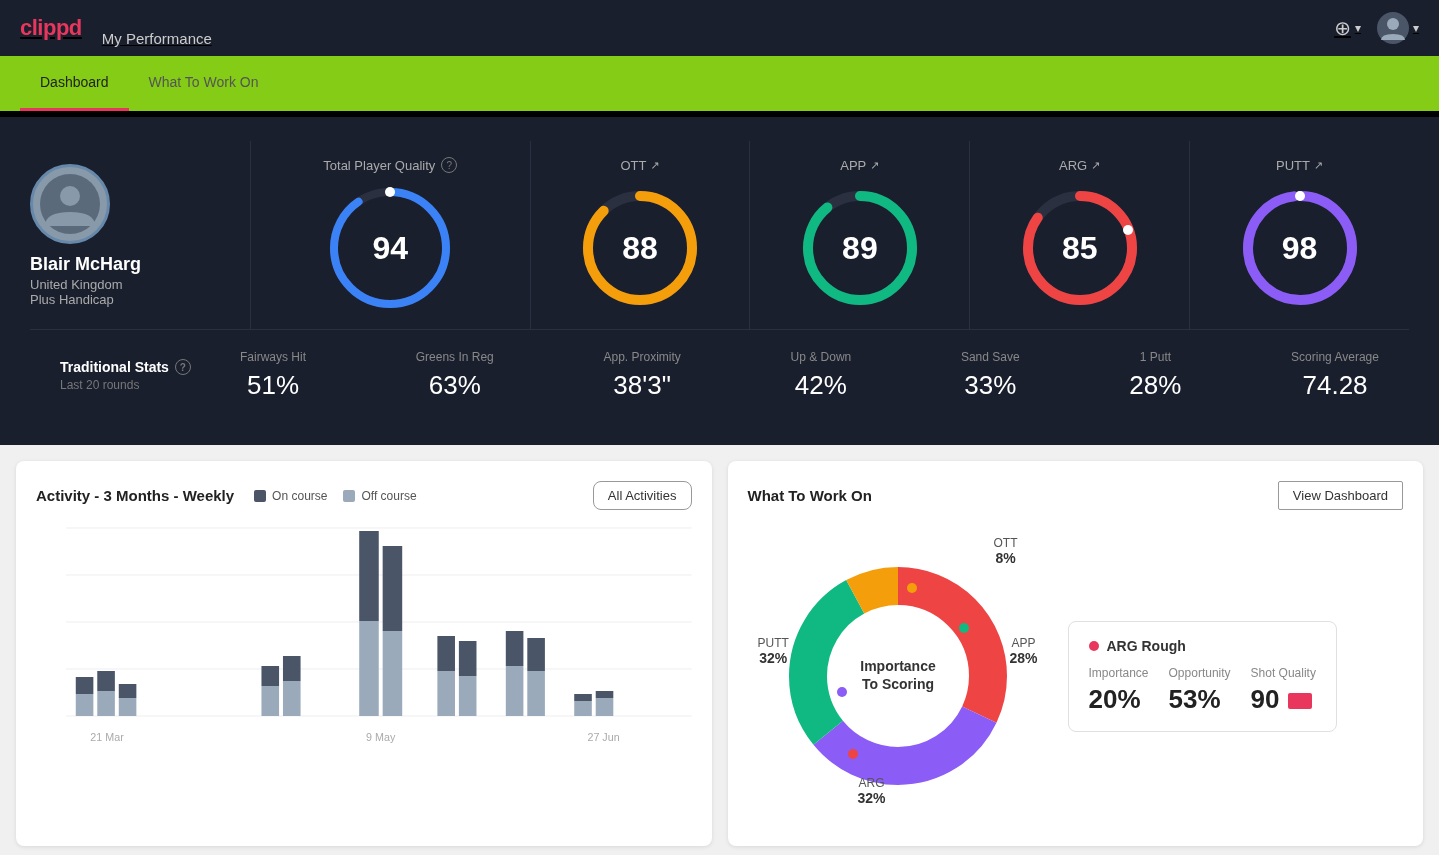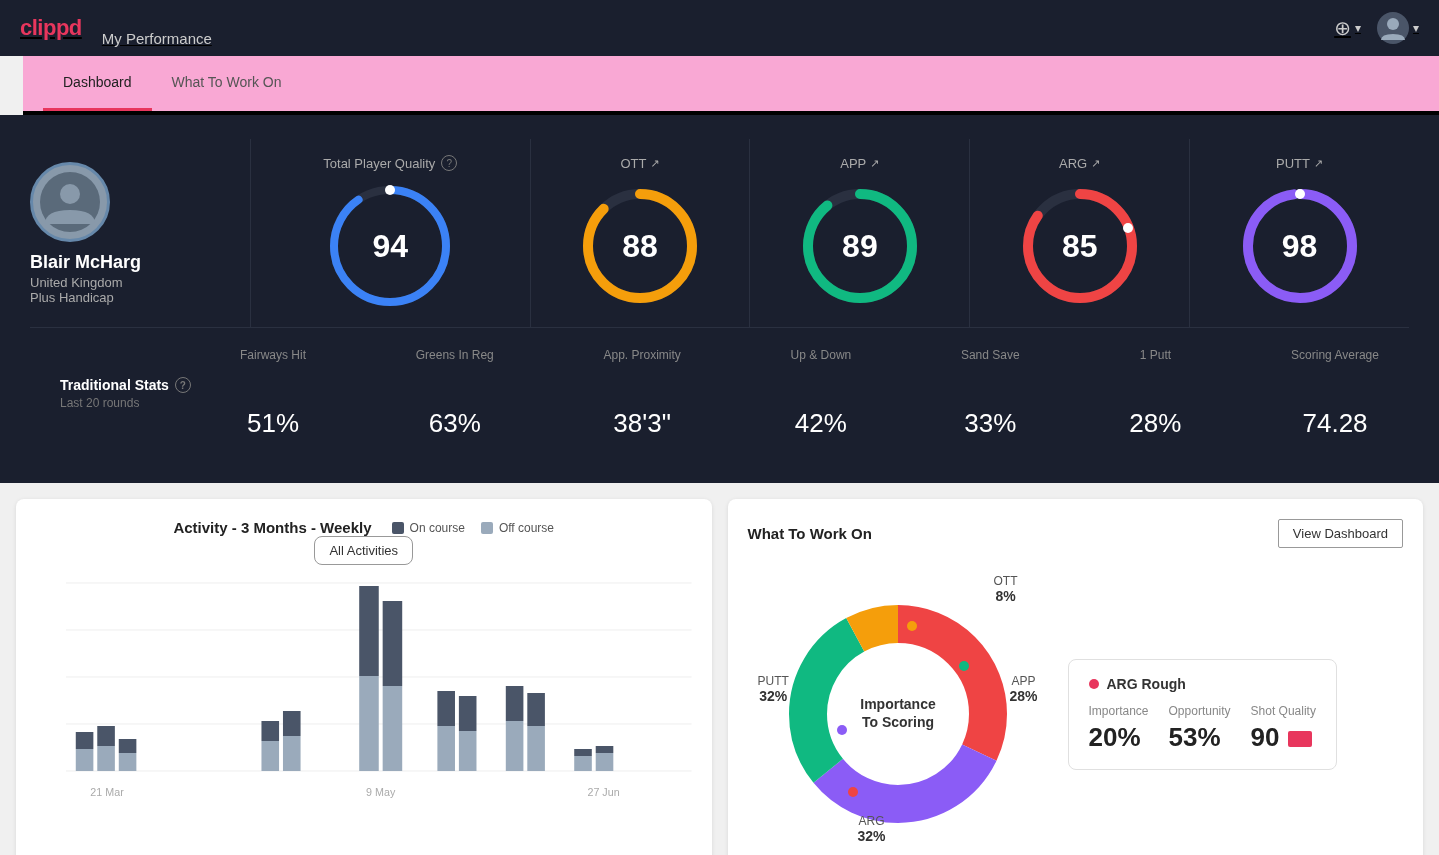--- a/index.html
+++ b/index.html
@@ -7,21 +7,21 @@
 
     
     .header { background: #1a1f2e; height: 56px; display: flex; align-items: center; padding: 0 20px; justify-content: space-between; text-decoration: underline; }
     .logo { color: #e8365d; font-size: 22px; font-weight: 700; letter-spacing: -0.5px; }
     .header-title { color: #ccc; font-size: 15px; margin-left: 20px; margin-top: 20px; }
     .header-left { display: flex; align-items: center; }
     .header-right { display: flex; align-items: center; gap: 16px; }
     .header-icon { color: #ccc; font-size: 20px; cursor: pointer; display: flex; align-items: center; gap: 4px; }
 
     
-    .tabs { background: #f9a8d4; border-bottom: 4px solid #000000; display: flex; padding: 0 20px; margin-left: 23px; }
+    .tabs { background: #84cc16; border-bottom: 6px solid #000000; display: flex; padding: 0 20px; }
     .tab { padding: 18px 20px; font-size: 14px; cursor: pointer; color: #555; border-bottom: 3px solid transparent; }
     .tab.active { color: #222; border-bottom: 3px solid #e8365d; font-weight: 500; }
 
     
     .hero { background: #1a1f2e; padding: 24px 30px; display: flex; flex-direction: column; gap: 0; }
     .hero-top { display: flex; align-items: center; gap: 0; }
     .player-info { width: 220px; flex-shrink: 0; }
     .player-avatar { width: 80px; height: 80px; border-radius: 50%; background: #8899aa; border: 3px solid #6688aa; overflow: hidden; display: flex; align-items: center; justify-content: center; }
     .player-avatar svg { width: 60px; height: 60px; }
     .player-name { color: #fff; font-size: 18px; font-weight: 700; margin-top: 10px; }
@@ -44,30 +44,30 @@
     .total-quality { flex: 1.2; display: flex; flex-direction: column; align-items: center; justify-content: center; padding: 16px 20px; border-right: 1px solid #2a3040; }
     .total-quality-label { color: #aaa; font-size: 13px; margin-bottom: 10px; display: flex; align-items: center; gap: 6px; }
     .help-icon { width: 16px; height: 16px; border-radius: 50%; border: 1px solid #777; color: #777; font-size: 10px; display: inline-flex; align-items: center; justify-content: center; }
 
     
     .traditional-stats { display: flex; align-items: center; padding: 20px 30px; border-top: 1px solid #2a3040; }
     .trad-label { width: 180px; flex-shrink: 0; }
     .trad-label-title { color: #fff; font-size: 14px; font-weight: 600; display: flex; align-items: center; gap: 6px; }
     .trad-label-sub { color: #777; font-size: 12px; margin-top: 3px; }
     .trad-stats-row { display: flex; flex: 1; justify-content: space-between; }
-    .trad-stat { display: flex; flex-direction: column; align-items: center; gap: 40px; }
+    .trad-stat { display: flex; flex-direction: column; align-items: center; }
     .trad-stat-name { color: #888; font-size: 12px; margin-bottom: 6px; }
     .trad-stat-value { color: #fff; font-size: 26px; font-weight: 300; }
 
     
     .main-content { display: flex; gap: 16px; padding: 16px; background: #f0f0f0; }
 
     
     .activity-card { background: #fff; border-radius: 8px; flex: 1; padding: 20px; box-shadow: 0 1px 4px rgba(0,0,0,0.1); }
-    .card-header { display: flex; align-items: center; justify-content: space-between; margin-bottom: 16px; flex-direction: column; }
+    .card-header { display: flex; align-items: center; justify-content: space-between; margin-bottom: 16px; }
     .card-title { font-size: 15px; font-weight: 600; color: #222; }
     .legend { display: flex; gap: 16px; align-items: center; }
     .legend-item { display: flex; align-items: center; gap: 6px; font-size: 12px; color: #555; }
     .legend-dot { width: 12px; height: 12px; border-radius: 2px; }
     .all-activities-btn { border: 1px solid #999; background: #fff; padding: 6px 14px; font-size: 13px; cursor: pointer; border-radius: 8px; color: #333; }
 
     
     .work-on-card { background: #fff; border-radius: 8px; flex: 1; padding: 20px; box-shadow: 0 1px 4px rgba(0,0,0,0.1); }
     .work-on-header { display: flex; justify-content: space-between; align-items: center; margin-bottom: 16px; }
     .view-dashboard-btn { border: 1px solid #999; background: #fff; padding: 6px 14px; font-size: 13px; cursor: pointer; border-radius: 2px; color: #333; }

